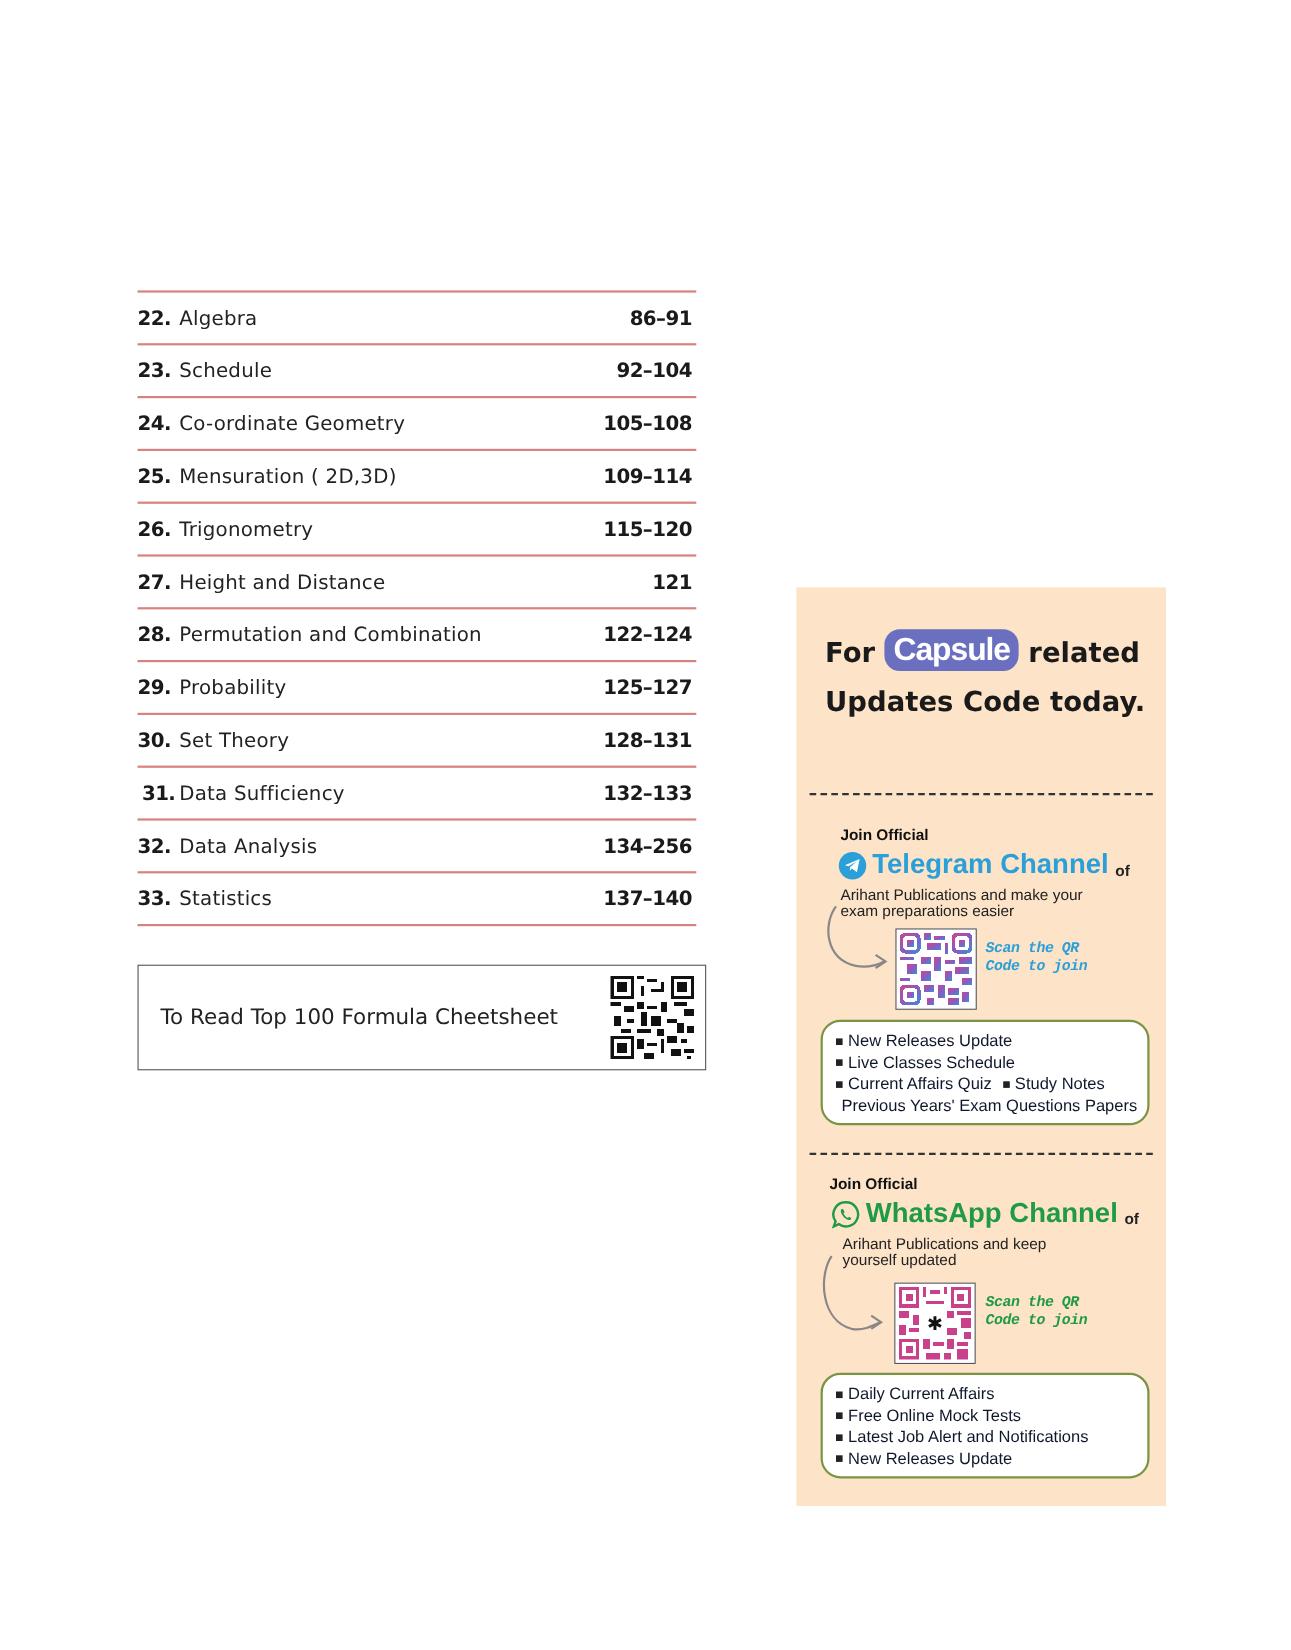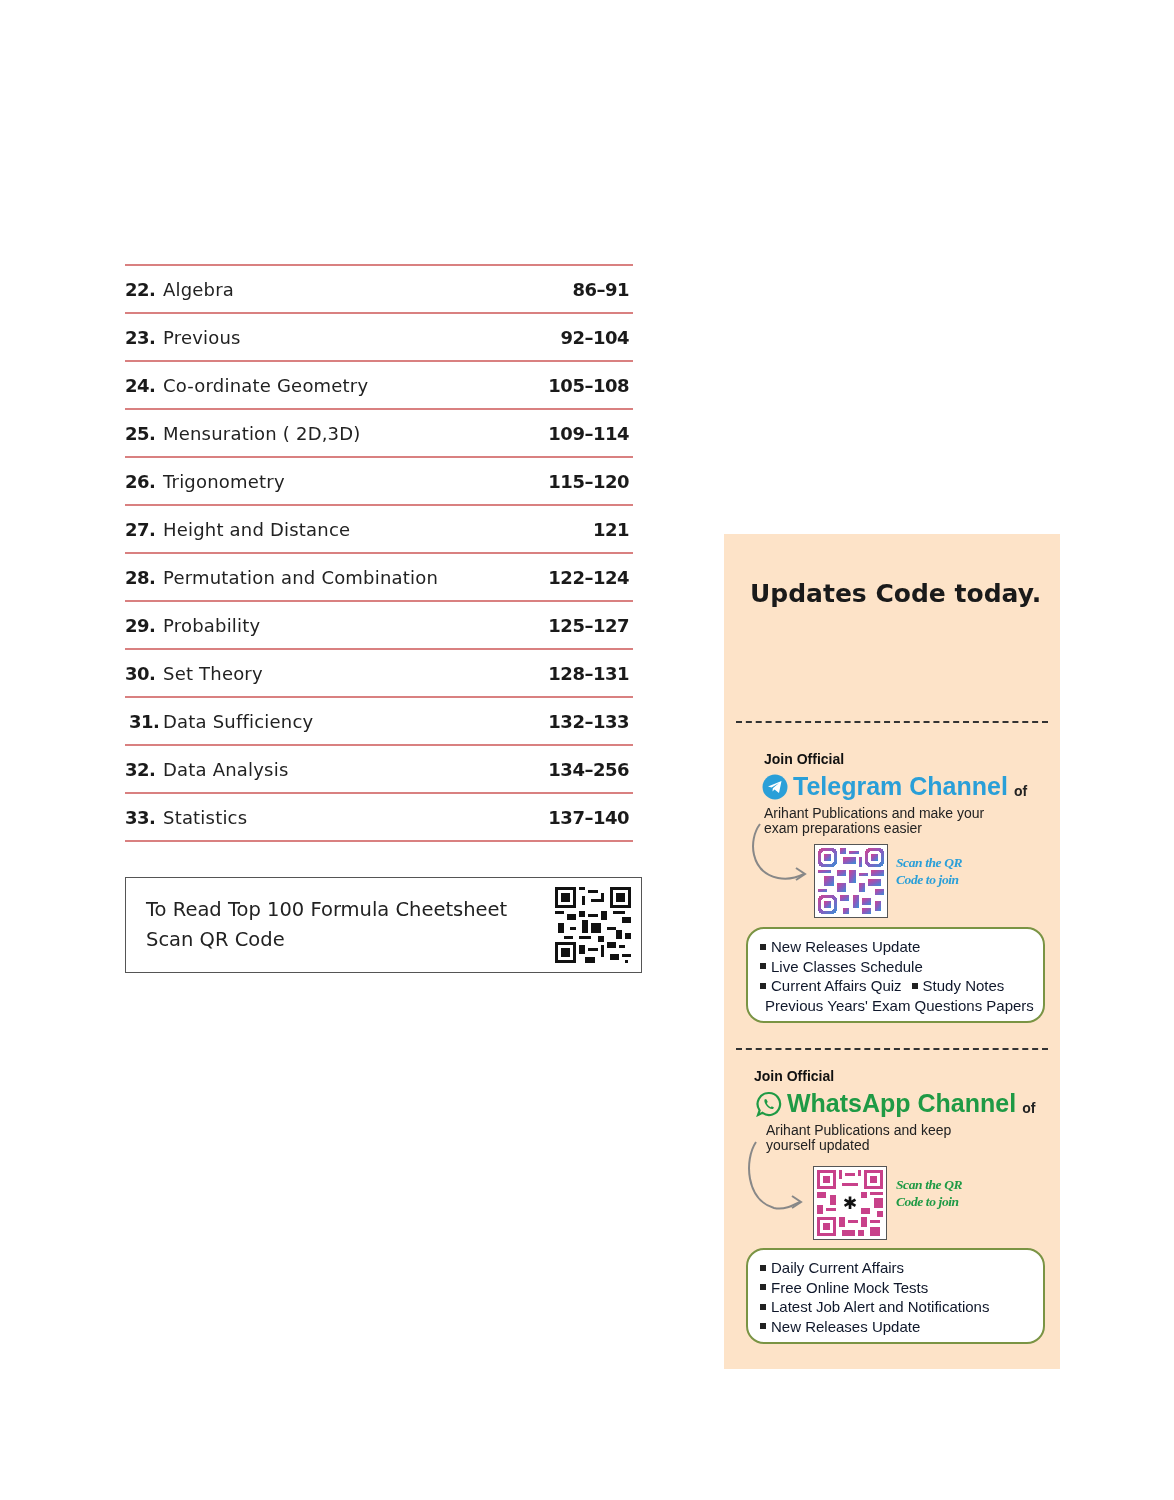--- a/index.html
+++ b/index.html
@@ -23,21 +23,21 @@
     .promo { position: absolute; left: 724px; top: 534px; width: 336px; height: 835px; background: #fde3c8; }
     .promo-head { position: absolute; left: 26px; top: 38px; font-size: 25px; font-weight: bold; color: #1a1a1a; line-height: 44px; }
     .capsule-pill { display: inline-block; background: #6a6fc0; color: #ffffff; border-radius: 14px; padding: 0 8px; font-family: "Liberation Sans", sans-serif; font-weight: bold; font-size: 29px; line-height: 38px; letter-spacing: -1px; position: relative; top: -2px; }
     .dash { position: absolute; left: 12px; width: 312px; border-top: 2px dashed #333; }
     .join-label { position: absolute; font-family: "Liberation Sans", sans-serif; font-weight: bold; font-size: 14px; color: #111; }
     .channel-title { position: absolute; font-family: "Liberation Sans", sans-serif; font-weight: bold; font-size: 25px; display: flex; align-items: center; white-space: nowrap; }
     .channel-title .of { font-size: 14px; color: #222; margin-left: 6px; position: relative; top: 4px; }
     .channel-desc { position: absolute; font-family: "Liberation Sans", sans-serif; font-size: 14px; color: #222; line-height: 15px; }
     .arrow { position: absolute; }
     .ch-qr { position: absolute; width: 74px; height: 74px; border: 1px solid #555; background: #fff; padding: 3px; }
-    .scan-text { position: absolute; font-family: Liberation Serif, serif; font-weight: bold; font-style: italic; font-size: 13.5px; line-height: 17px; letter-spacing: -0.4px; }
+    .scan-text { position: absolute; font-family: Liberation Mono, monospace; font-weight: bold; font-style: italic; font-size: 13.5px; line-height: 17px; letter-spacing: -0.4px; }
     .features { position: absolute; background: #ffffff; border: 2px solid #7a9444; border-radius: 18px; padding: 8px 10px 6px 12px; }
     .feat { font-family: "Liberation Sans", sans-serif; font-size: 15px; line-height: 19.5px; color: #0f172a; display: flex; align-items: center; white-space: nowrap; }
     .bullet { display: inline-block; width: 6px; height: 6px; background: #222; margin-right: 5px; }
     .feat .bullet.mid { margin-left: 10px; }
   </style>
 </head>
 <body>
 
 <div class="toc">
   <div class="toc-rule"></div>
@@ -45,21 +45,21 @@
   <div class="toc-row">
     <div class="toc-left">
         <span class="toc-num">22.</span>
         <span class="toc-title">Algebra</span>
       </div>
     <span class="toc-pages">86–91</span>
   </div>
   <div class="toc-row">
     <div class="toc-left">
         <span class="toc-num">23.</span>
-        <span class="toc-title">Previous</span>
+        <span class="toc-title">Schedule</span>
       </div>
     <span class="toc-pages">92–104</span>
   </div>
   <div class="toc-row">
     <div class="toc-left">
         <span class="toc-num">24.</span>
         <span class="toc-title">Co-ordinate Geometry</span>
       </div>
     <span class="toc-pages">105–108</span>
   </div>
@@ -124,21 +124,20 @@
         <span class="toc-num">33.</span>
         <span class="toc-title">Statistics</span>
       </div>
     <span class="toc-pages">137–140</span>
   </div>
 </div>
 
 <div class="qr-box">
   <div class="qr-text">
     <div>To Read Top 100 Formula Cheetsheet</div>
-    <div>Scan QR Code</div>
   </div>
   <svg class="qr-code" viewBox="0 0 25 25" shape-rendering="crispEdges">
     <rect width="25" height="25" fill="#fff"></rect>
     <g fill="#111">
       <rect x="0" y="0" width="7" height="7"></rect>
         <rect x="1" y="1" width="5" height="5" fill="#fff"></rect>
         <rect x="2" y="2" width="3" height="3"></rect>
       <rect x="18" y="0" width="7" height="7"></rect>
         <rect x="19" y="1" width="5" height="5" fill="#fff"></rect>
         <rect x="20" y="2" width="3" height="3"></rect>
@@ -175,20 +174,25 @@
         <rect x="18" y="22" width="3" height="2"></rect>
         <rect x="22" y="22" width="3" height="1"></rect>
         <rect x="10" y="23" width="3" height="2"></rect>
         <rect x="23" y="24" width="1" height="1"></rect>
     </g>
   </svg>
 </div>
 
 <div class="promo">
   <div class="promo-head">
+    <div>
+      <span>For</span>
+      <span class="capsule-pill">Capsule</span>
+      <span>related</span>
+    </div>
     <div>Updates Code today.</div>
   </div>
 
   <div class="dash" style="top:187px;"></div>
 
   <div class="join-label" style="left:40px; top:217px;">Join Official</div>
   <div class="channel-title" style="left:38px; top:238px; color:#2a9fd8;">
     <svg width="26" height="26" viewBox="0 0 26 26" style="margin-right:5px;">
       <circle cx="13" cy="13" r="12.5" fill="#2a9fd8"></circle>
       <path d="M6 12.5 L19.5 7 L17 19 L12.5 15.5 L10.5 17.5 L10.8 14.3 L17 9 L9.5 13.6 Z" fill="#fff"></path>

